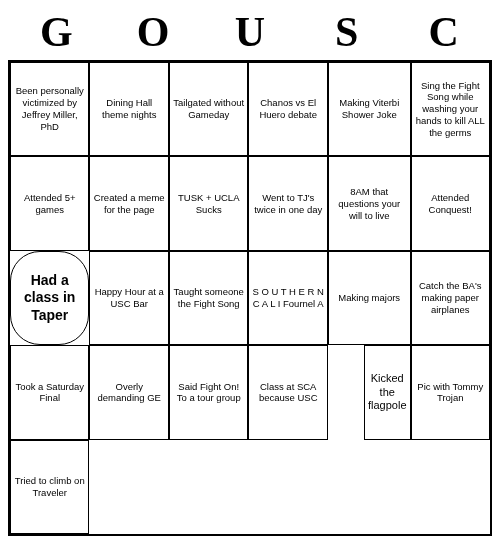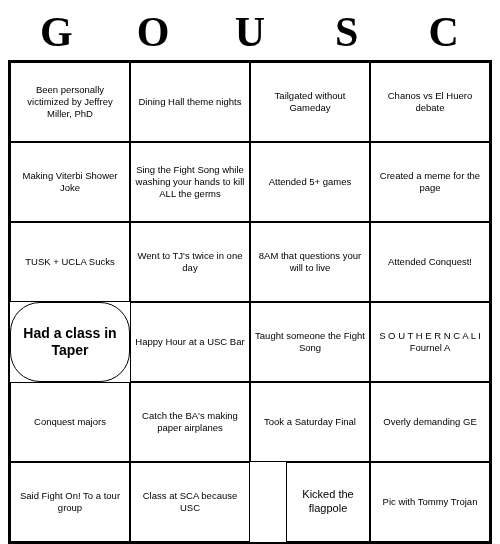--- a/index.html
+++ b/index.html
@@ -30,21 +30,21 @@
       font-size: 42px;
       font-weight: bold;
       color: #000;
       width: 20%;
       text-align: center;
       font-family: Georgia, serif;
     }
 
     .bingo-grid {
       display: grid;
-      grid-template-columns: repeat(4, 1fr);
+      grid-template-columns: repeat(6, 1fr);
       grid-template-rows: repeat(5, 1fr);
       width: 100%;
       flex: 1;
       border: 2px solid #000;
     }
 
     .bingo-cell {
       border: 1px solid #000;
       display: flex;
       align-items: center;
@@ -89,21 +89,22 @@
     <div class="bingo-cell">Attended 5+ games</div>
     <div class="bingo-cell">Created a meme for the page</div>
     <div class="bingo-cell">TUSK + UCLA Sucks</div>
     <div class="bingo-cell">Went to TJ's twice in one day</div>
     <div class="bingo-cell">8AM that questions your will to live</div>
     <div class="bingo-cell">Attended Conquest!</div>
     <div class="bingo-cell large-text">Had a class in Taper</div>
     <div class="bingo-cell">Happy Hour at a USC Bar</div>
     <div class="bingo-cell">Taught someone the Fight Song</div>
     <div class="bingo-cell">S O U T H E R N C A L I Fournel A</div>
-    <div class="bingo-cell">Conquest majors</div>
+    <div class="bingo-cell">Making majors</div>
     <div class="bingo-cell">Catch the BA's making paper airplanes</div>
     <div class="bingo-cell">Took a Saturday Final</div>
     <div class="bingo-cell">Overly demanding GE</div>
     <div class="bingo-cell">Said Fight On! To a tour group</div>
     <div class="bingo-cell">Class at SCA because USC</div>
     <div class="bingo-cell medium-text">Kicked the flagpole</div>
     <div class="bingo-cell">Pic with Tommy Trojan</div>
+    <div class="bingo-cell">Tried to climb on Traveler</div>
   </div>
 
 </body></html>

